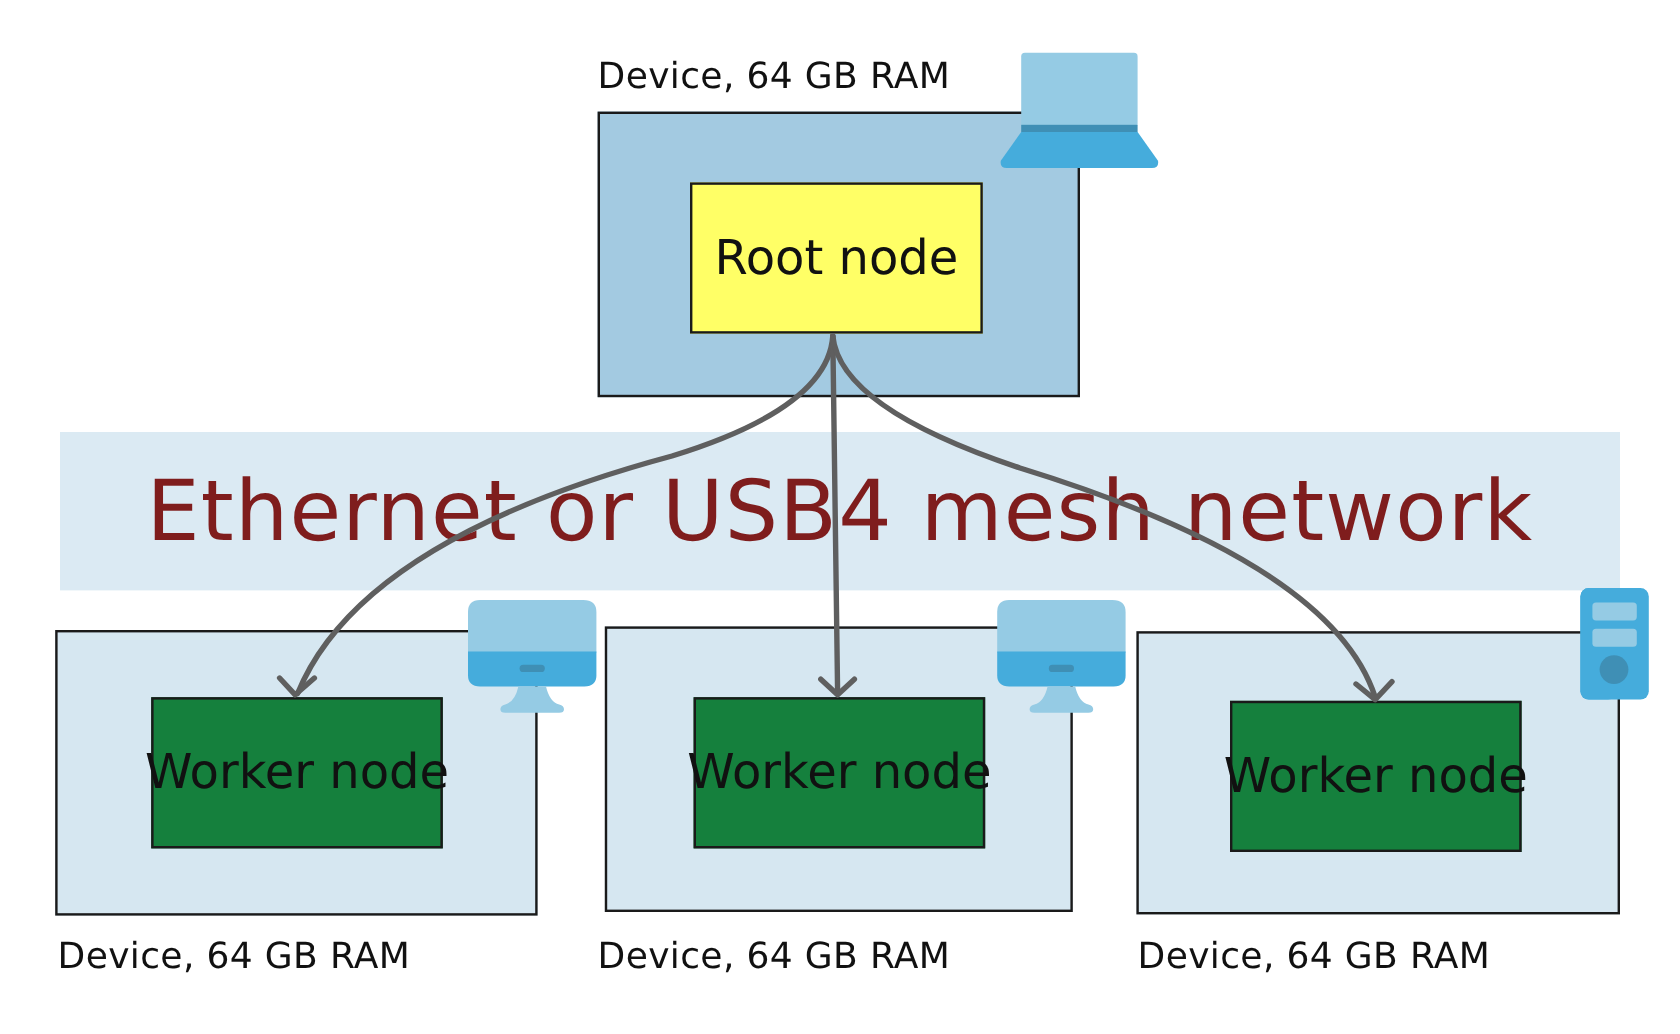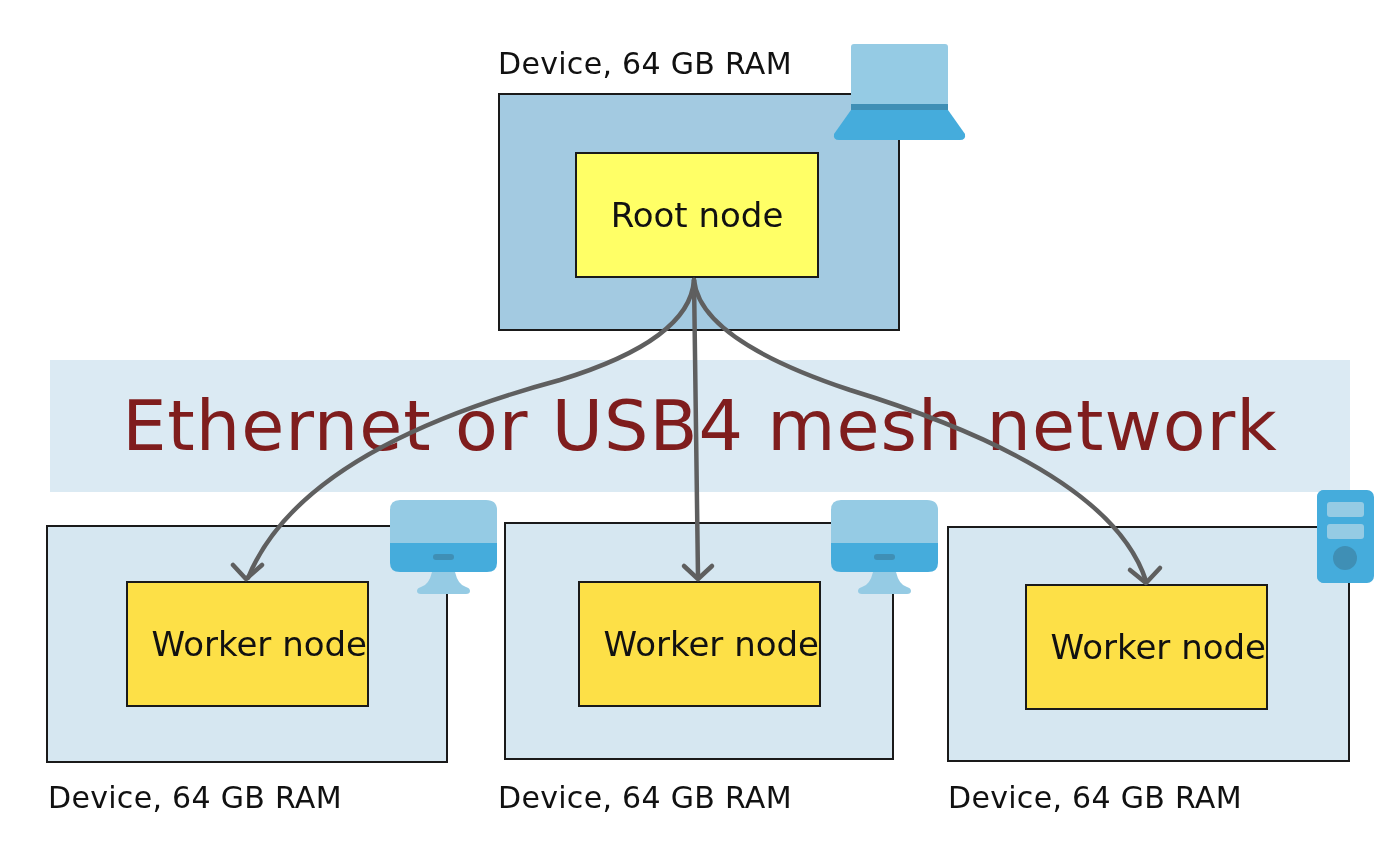--- a/index.html
+++ b/index.html
@@ -5,23 +5,23 @@
     html, body { margin: 0; padding: 0; background: #ffffff; }
     body { width: 1400px; height: 862px; position: relative; overflow: hidden;
            font-family: "DejaVu Sans", sans-serif; color: #111; }
     .abs { position: absolute; }
     .device-label { font-size: 30px; letter-spacing: 0.3px; white-space: nowrap; text-align: right; }
     .device-box { border: 2.5px solid #1a1a1a; box-sizing: border-box; }
     .device-root { background: #a3cae1; }
     .device-worker { background: #d6e7f1; }
     .node-box { border: 2.5px solid #1a1a1a; box-sizing: border-box;
                 display: flex; align-items: center; justify-content: center;
-                font-size: 34px; white-space: nowrap; }
+                font-size: 40px; white-space: nowrap; }
     .node-root { background: #ffff66; }
-    .node-worker { background: #fde047; justify-content: flex-end; }
+    .node-worker { background: #15803d; }
     .network-band { background: #dbeaf3; display: flex; align-items: center; justify-content: center; }
     .network-text { font-size: 70px; color: #7f1d1d; letter-spacing: 1px; white-space: nowrap; }
     svg { position: absolute; left: 0; top: 0; overflow: visible; }
   </style>
 </head>
 <body>
 
 <div class="abs network-band" style="left:50px; top:360px; width:1300px; height:132px;">
   <span class="network-text">Ethernet or USB4 mesh network</span>
 </div>

